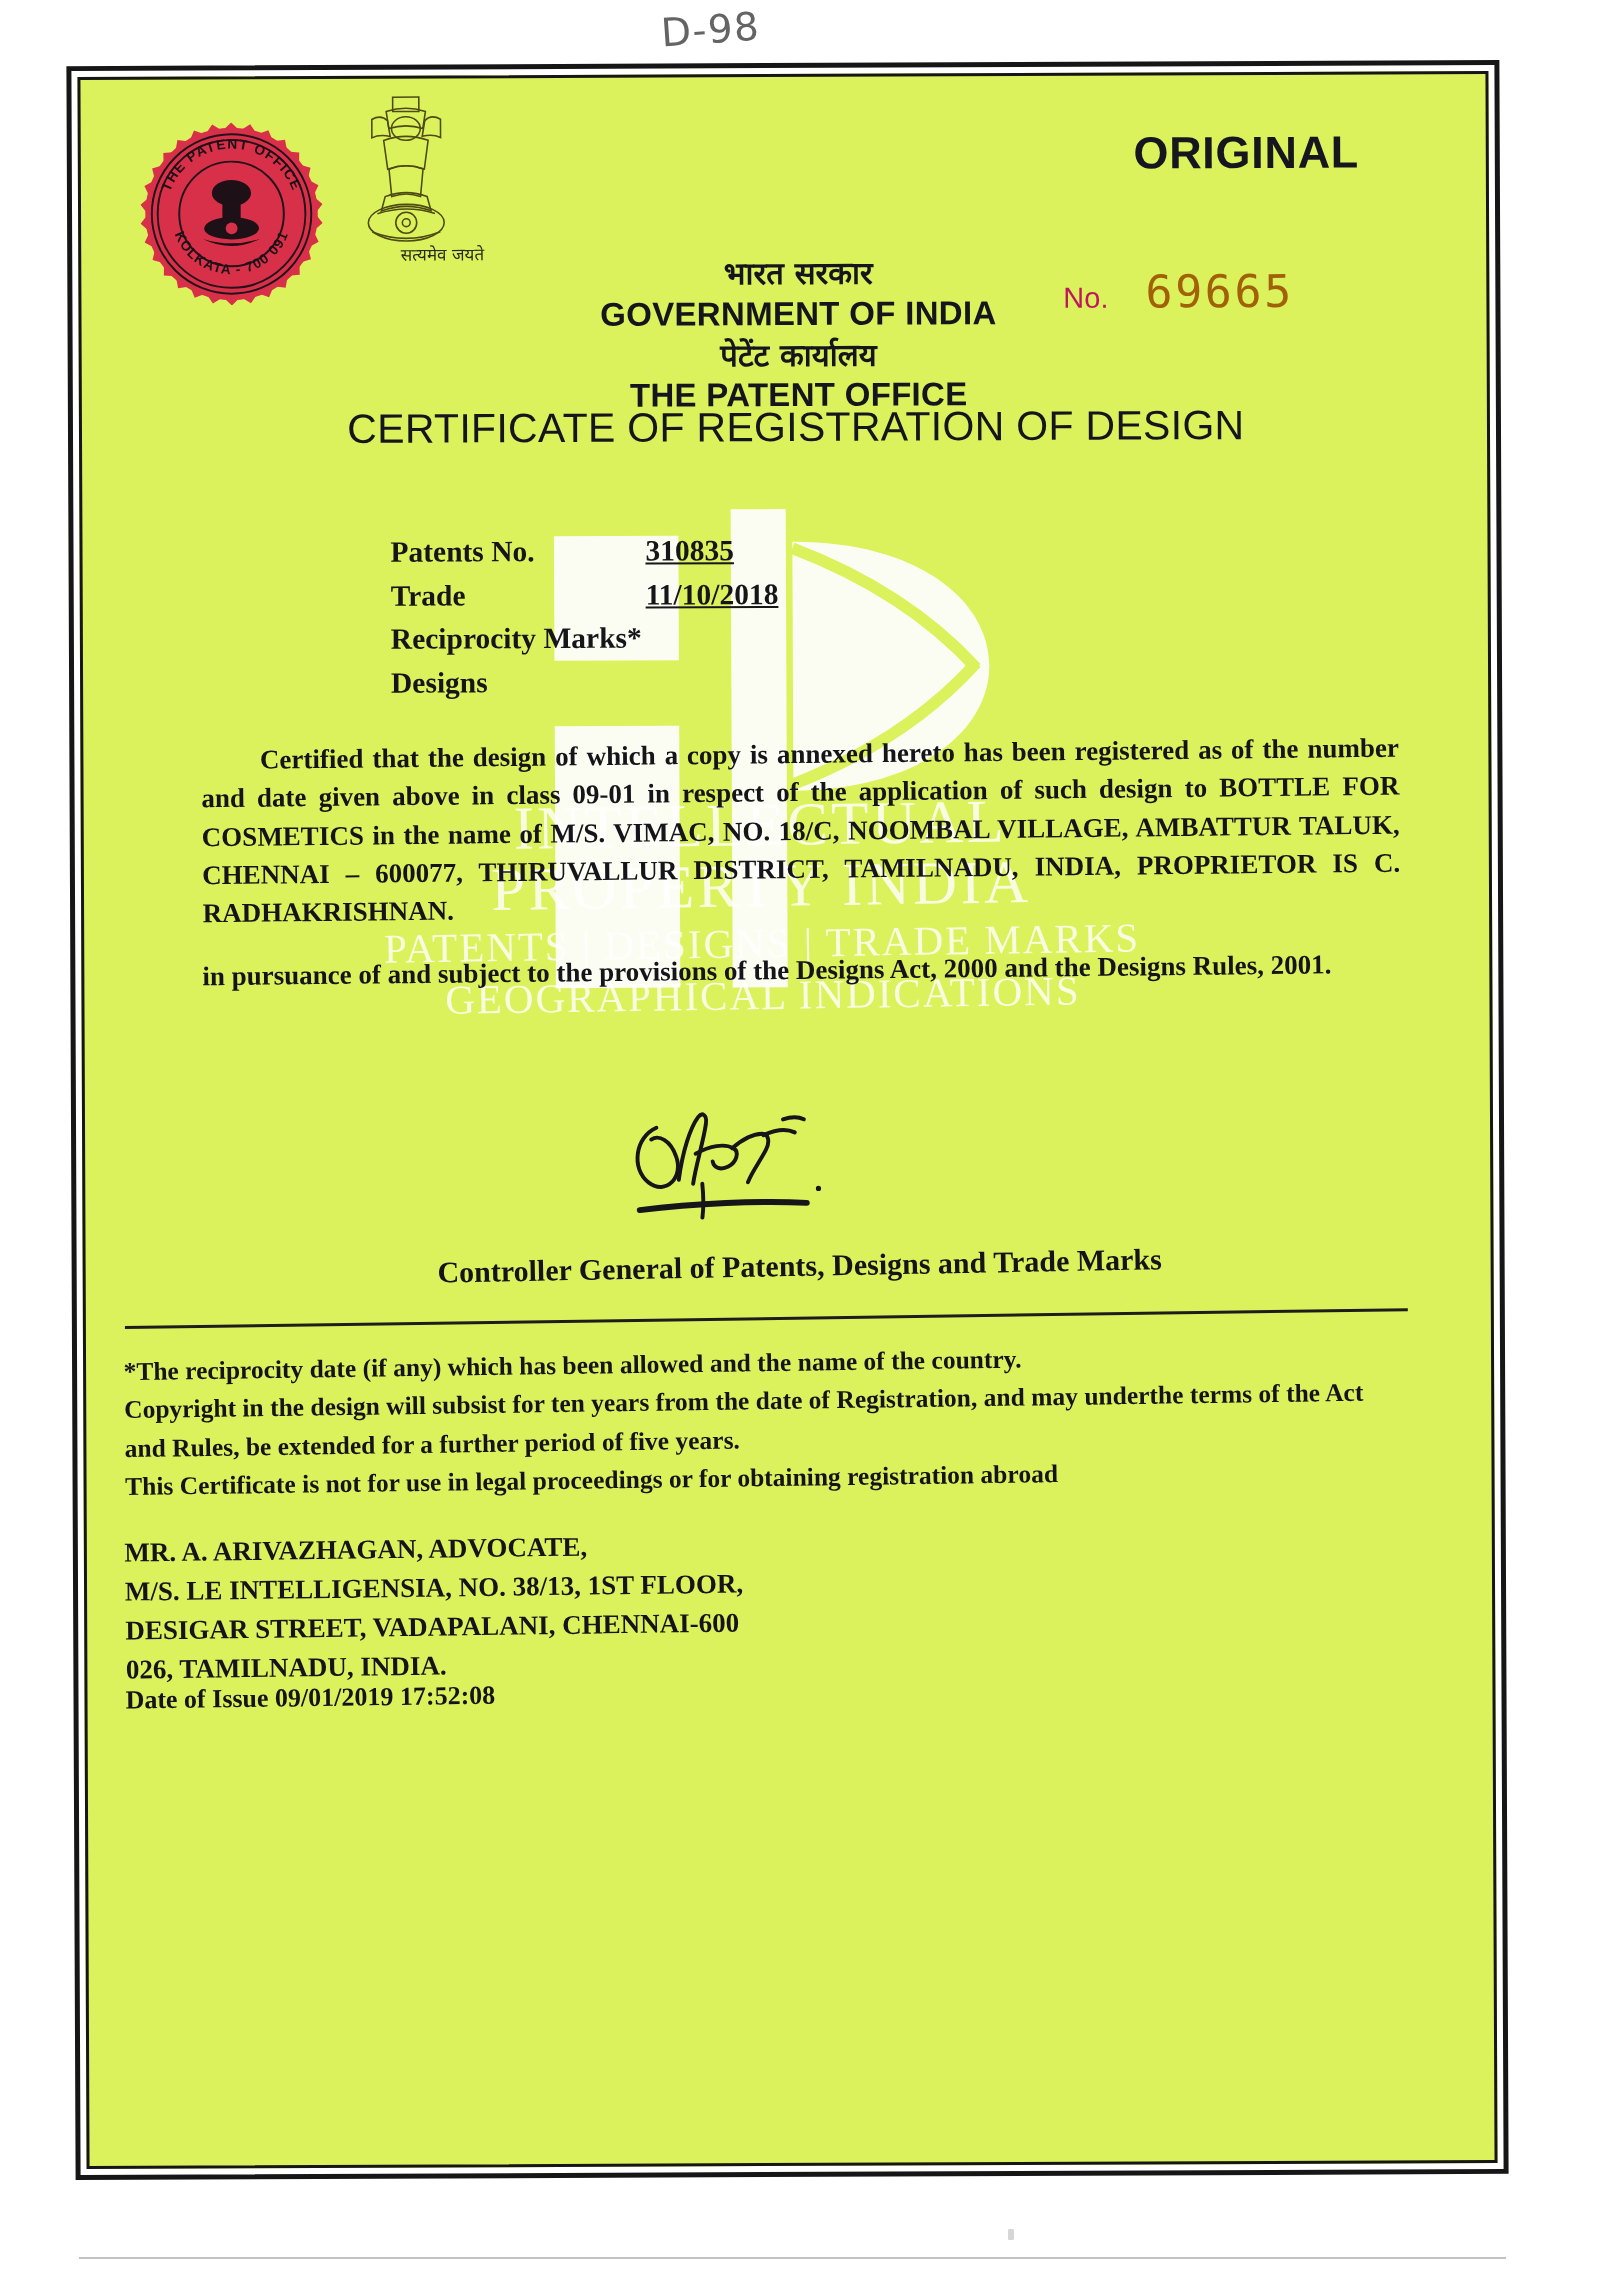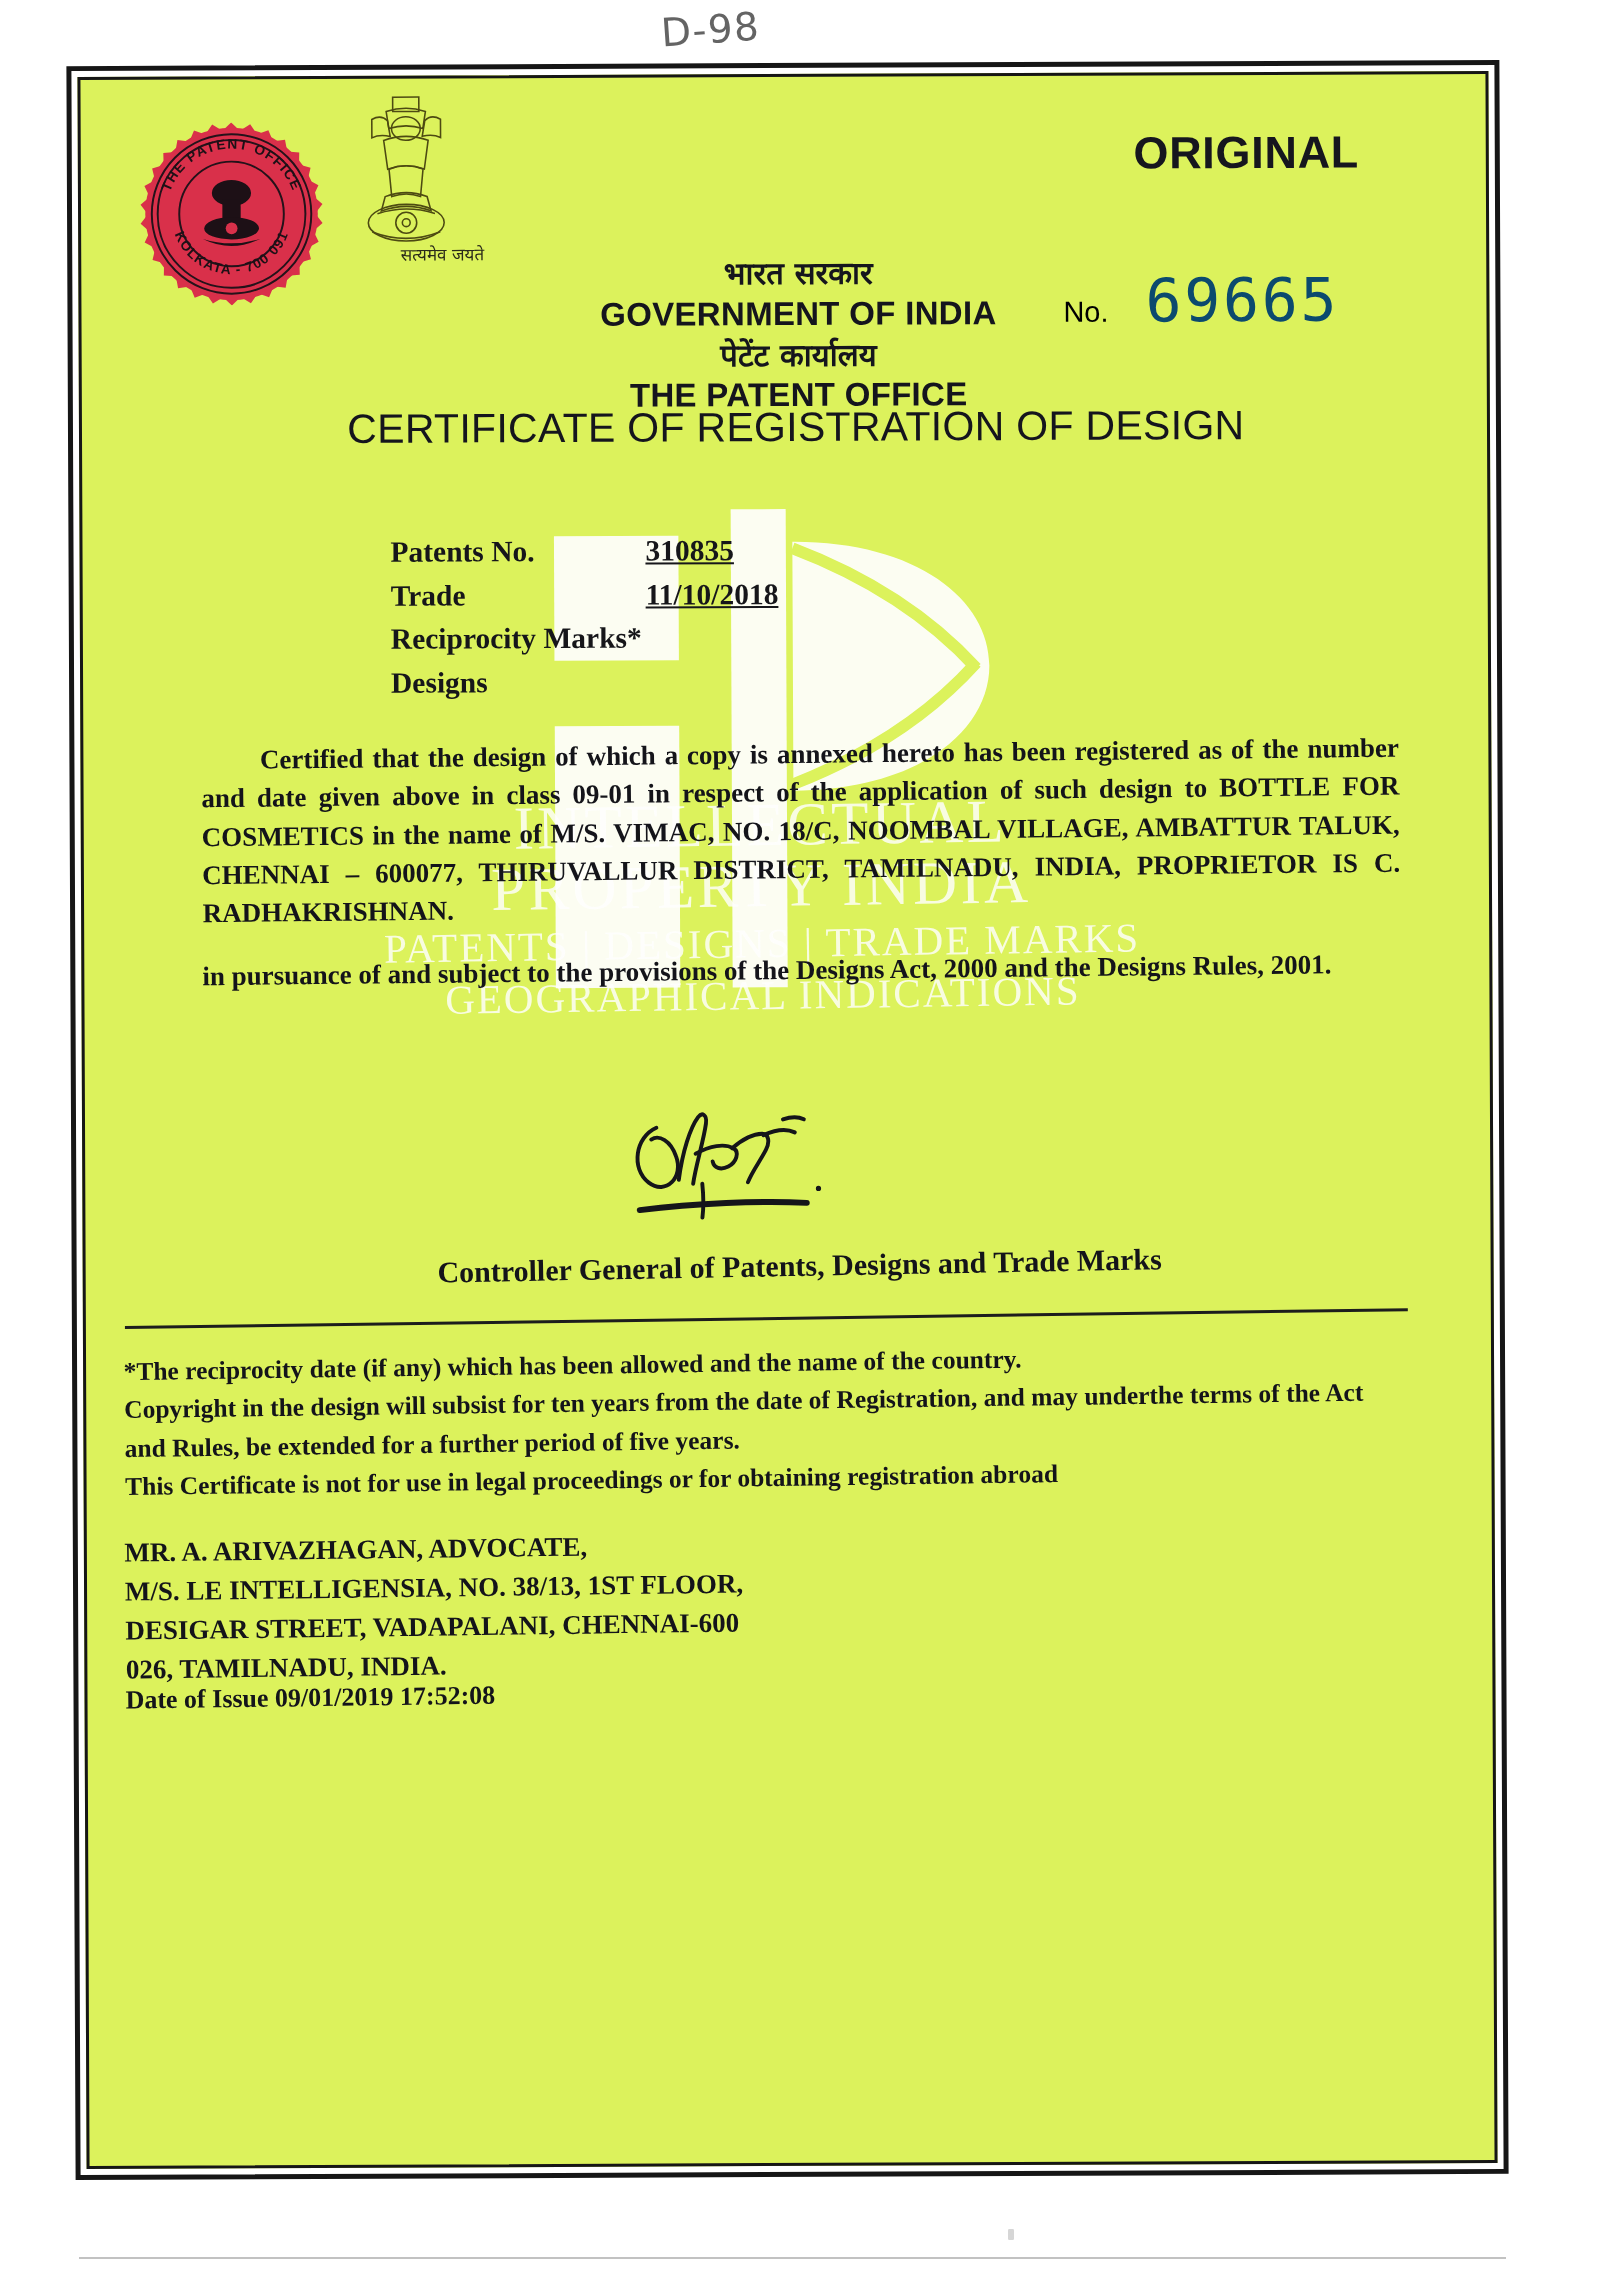--- a/index.html
+++ b/index.html
@@ -88,23 +88,23 @@
     text-align:center;
     font-family:"Liberation Sans", sans-serif;
     font-weight:bold;font-size:45px;color:#16161e;
     letter-spacing:0.7px;
   }
   #number-row{
     position:absolute;left:982px;top:190px;width:419px;
     display:flex;align-items:baseline;gap:37px;
     font-family:"Liberation Sans", sans-serif;
   }
-  #number-row .no-lbl{font-size:29px;color:#000000;font-weight:500;}
+  #number-row .no-lbl{font-size:29px;color:#be185d;font-weight:500;}
   #number-row .no-val{
-    font-size:60px;color:#0c4a6e;letter-spacing:2.6px;
+    font-size:45px;color:#a16207;letter-spacing:2.6px;
     font-family:"DejaVu Sans Mono", monospace;
     font-weight:400;
   }
 
   
   #heading{
     position:absolute;left:118px;top:177px;width:1198px;
     text-align:center;color:#15151d;
   }
   #heading .hi{font-family:"DejaVu Sans", sans-serif;font-size:31px;line-height:1.25;font-weight:600;}

